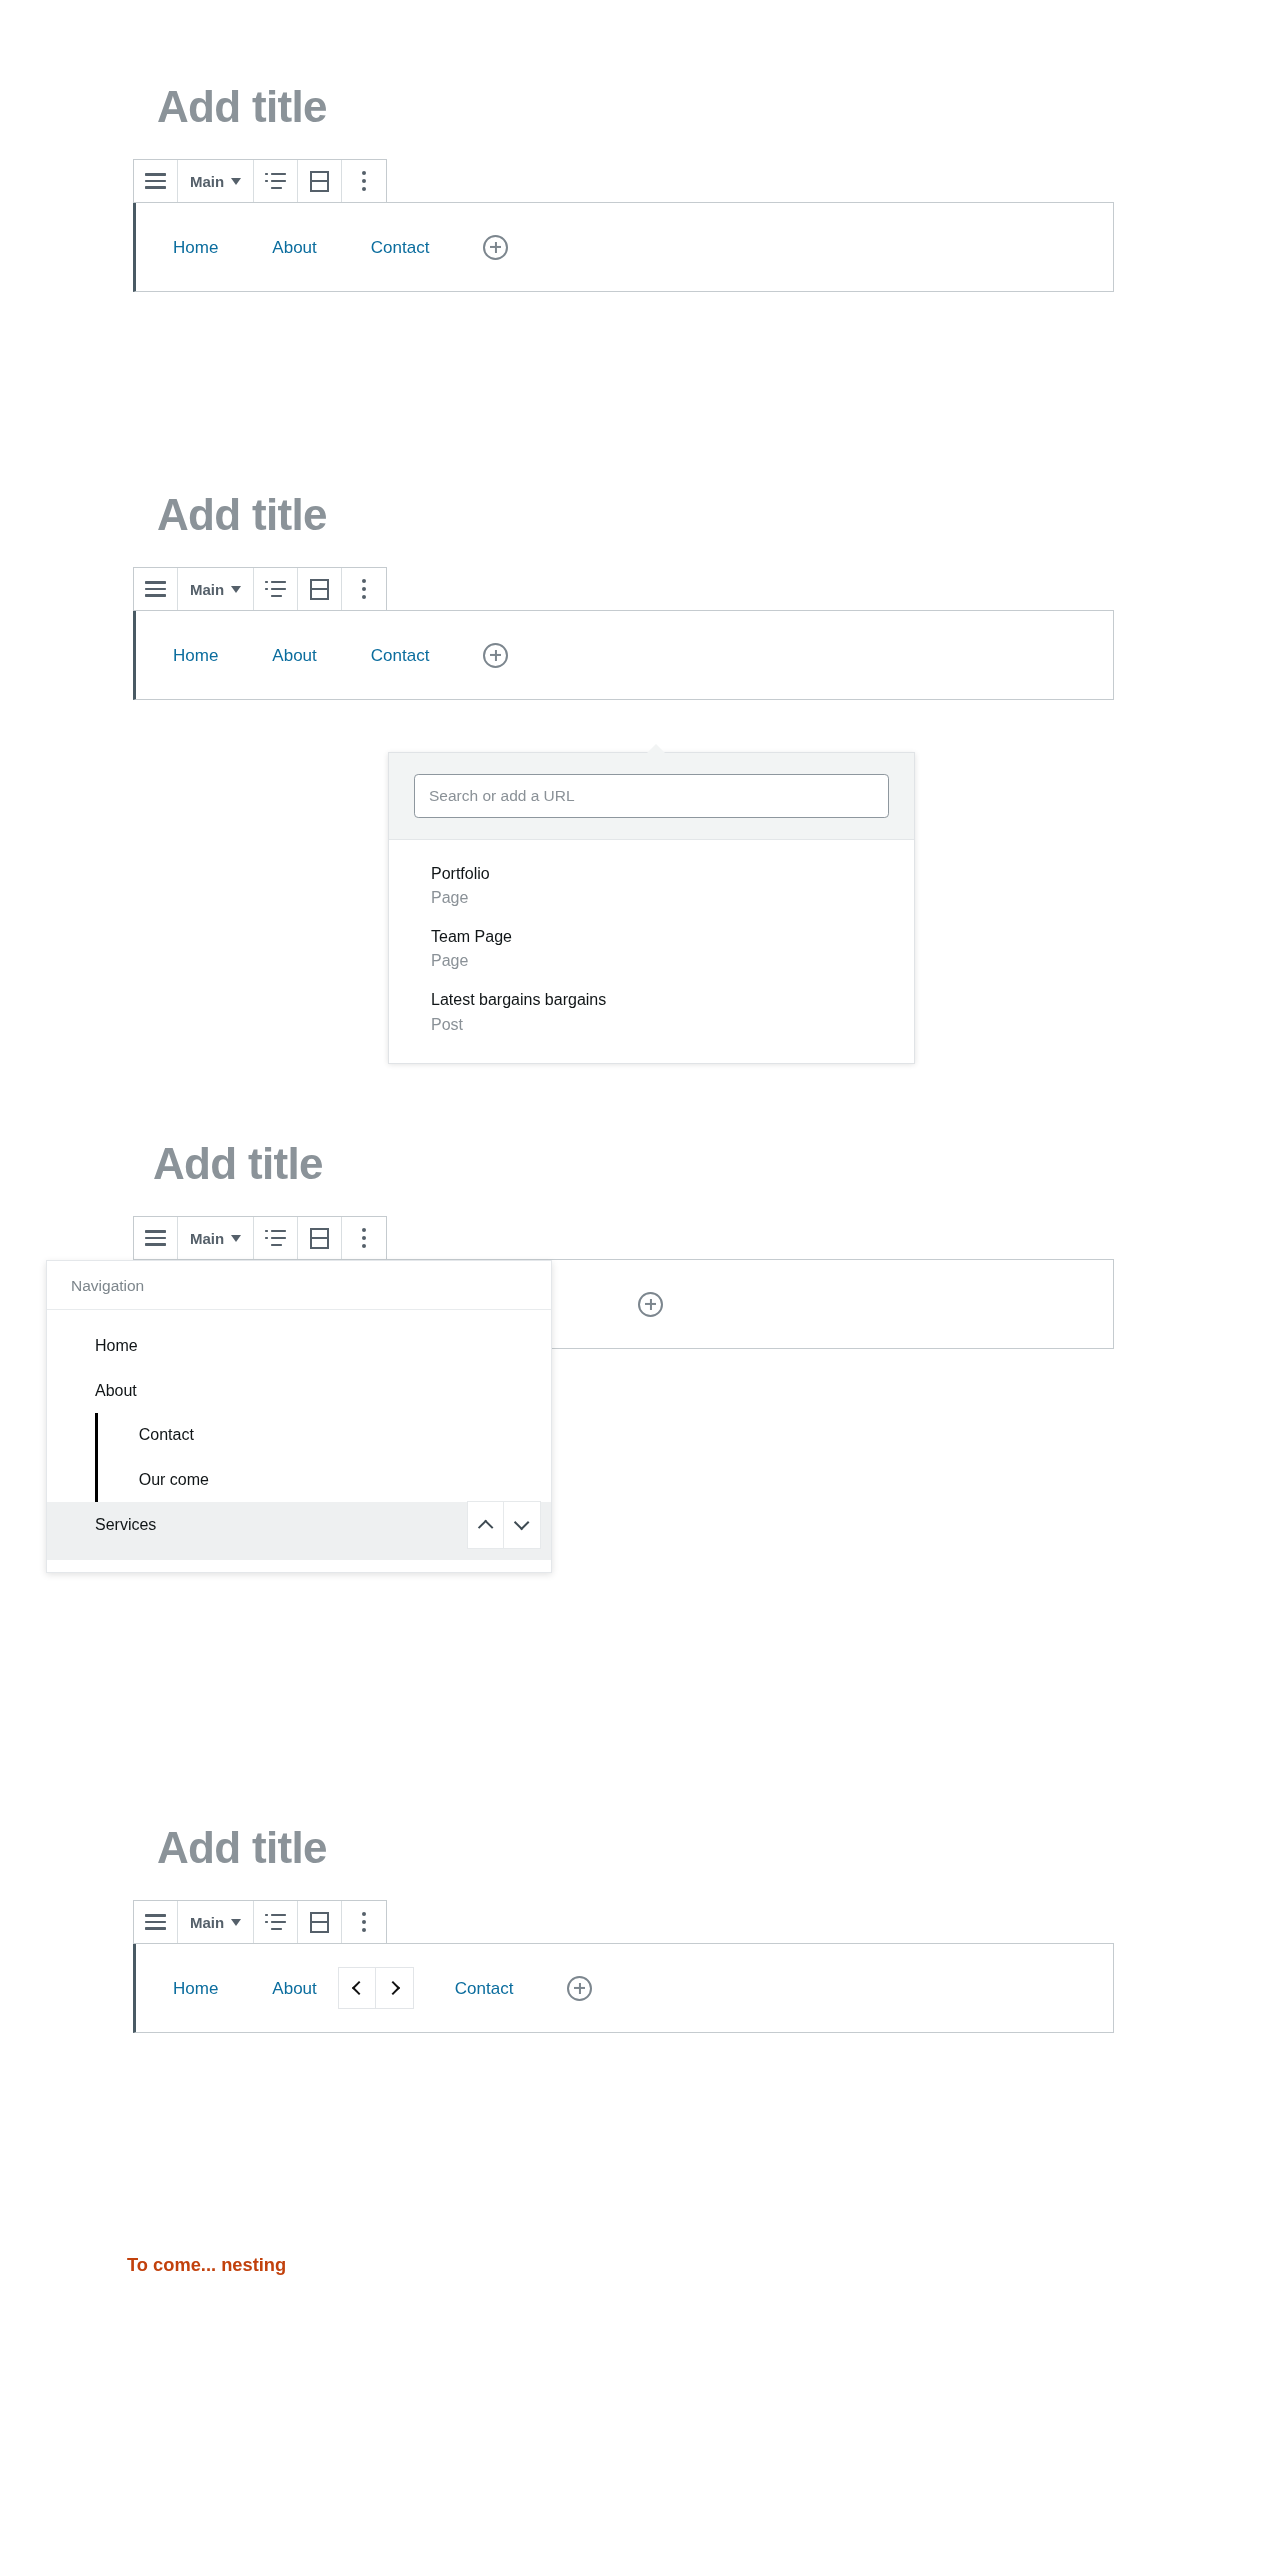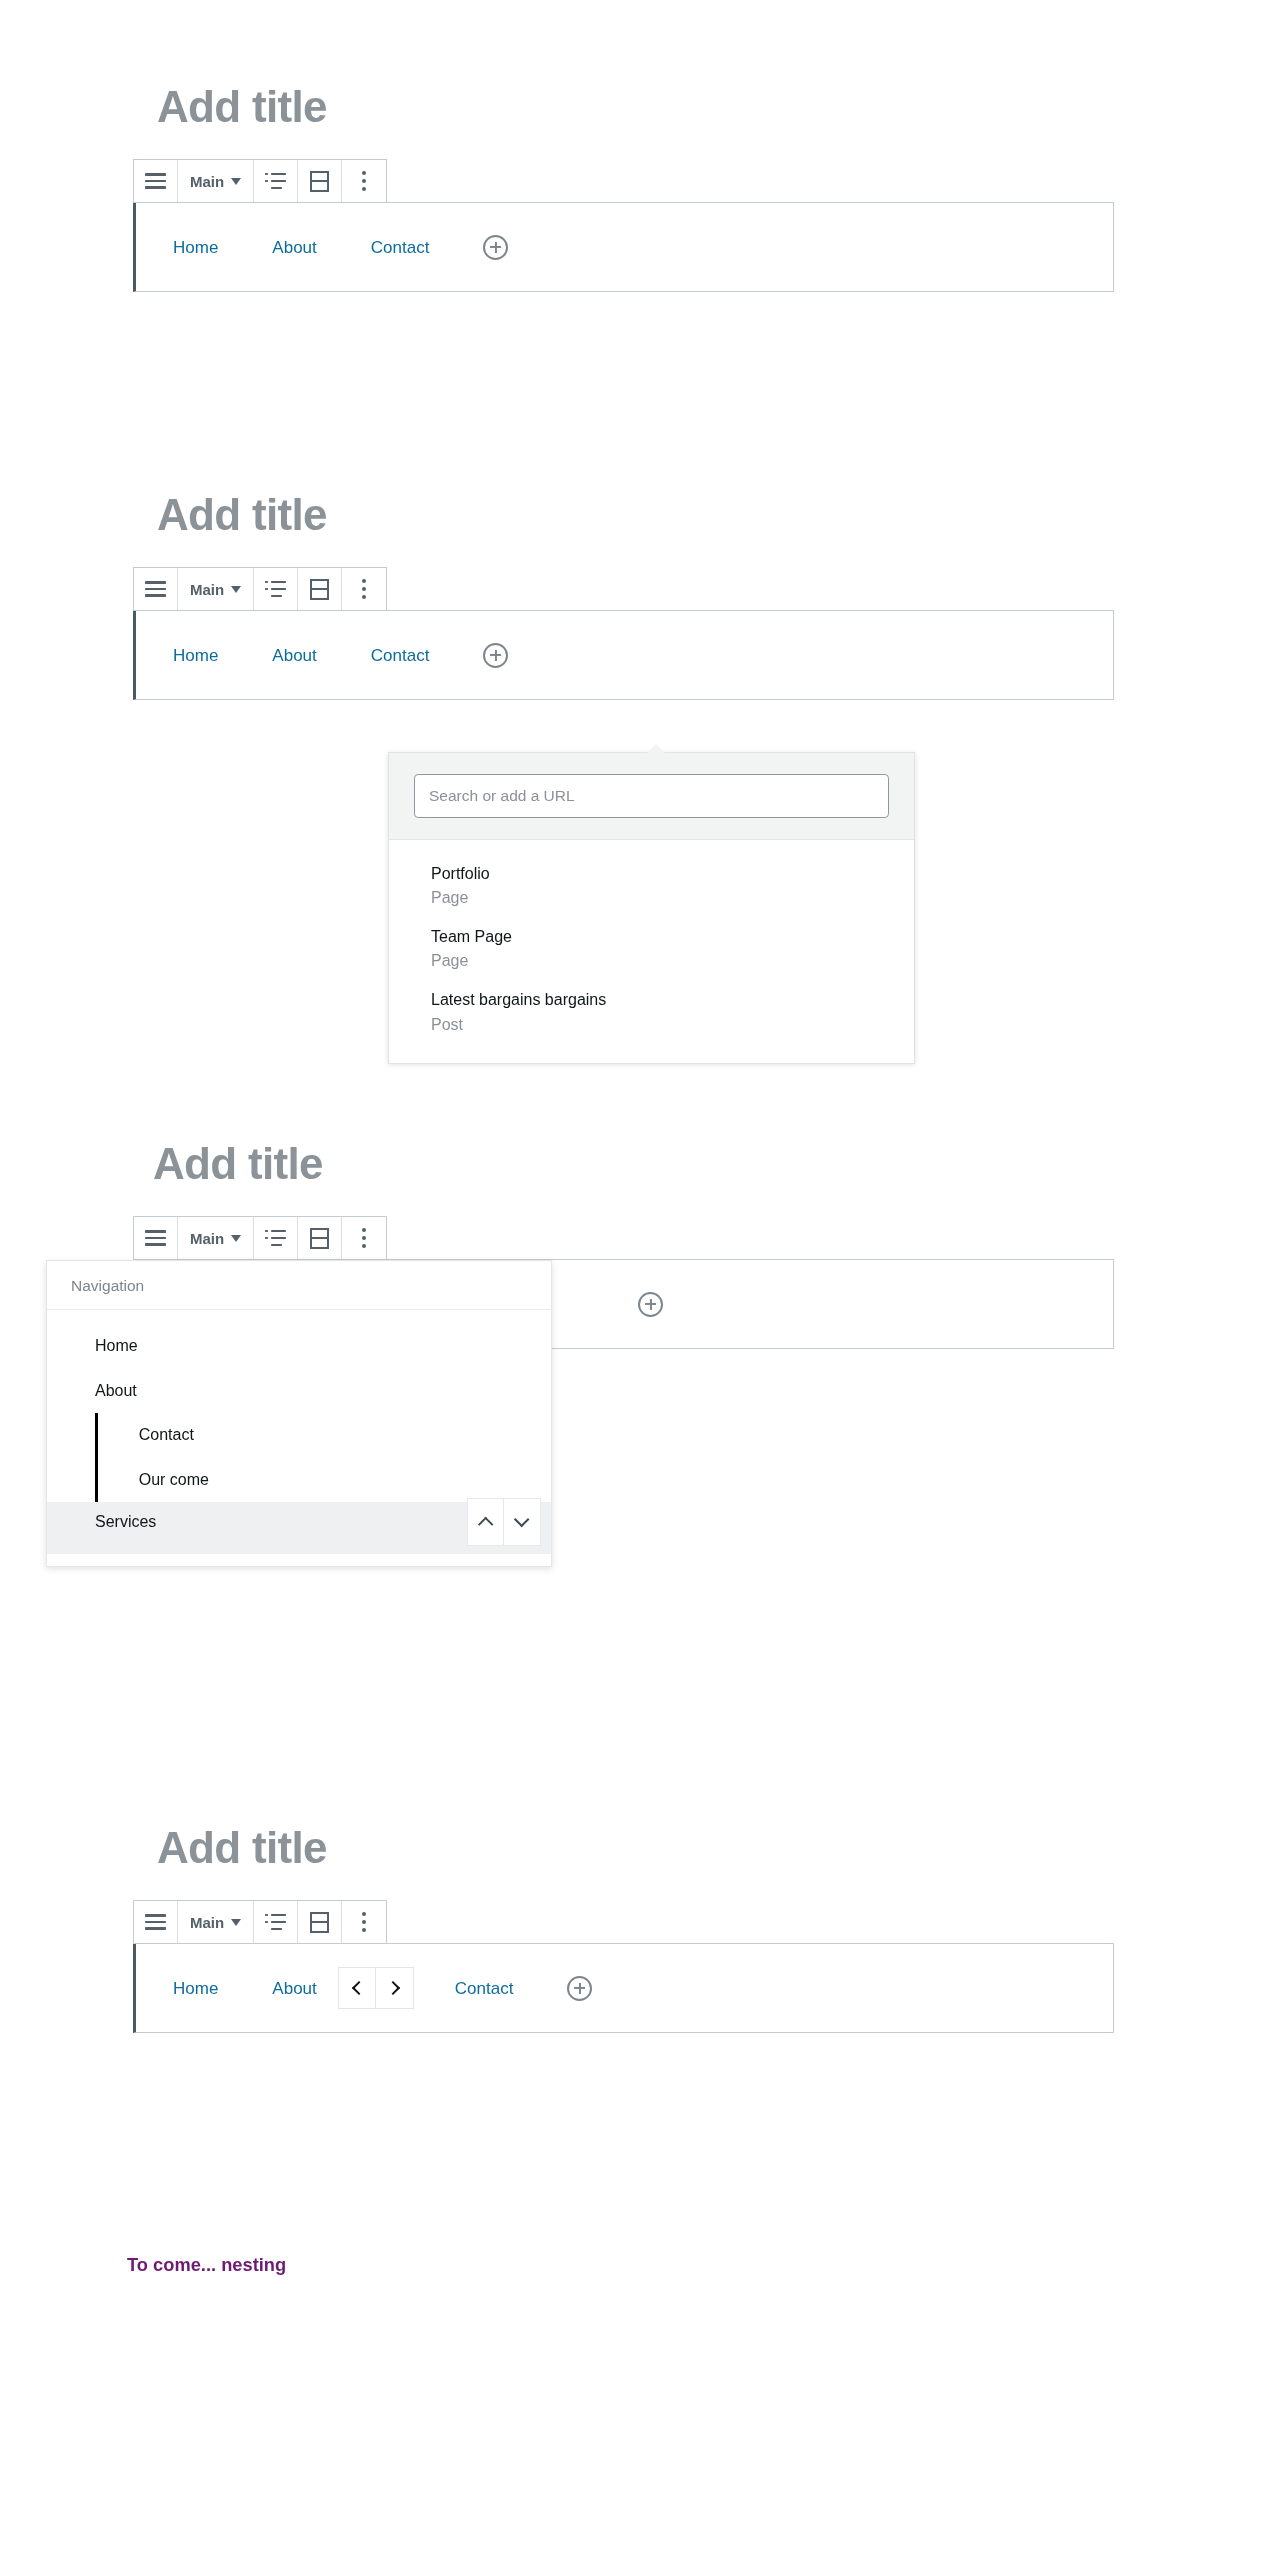--- a/index.html
+++ b/index.html
@@ -214,40 +214,40 @@
     padding-left: 28px;
     border-left: 3.5px solid #000000;
   }
   .lv-children .lv-row { padding-left: 12.7px; }
   .lv-row.selected {
     background: #eef0f1;
     display: flex;
     align-items: center;
     justify-content: space-between;
     padding: 0 0 12px 48px;
-    height: 52px;
+    height: 58px;
   }
   .lv-mover { display: flex; margin-right: 10px; }
   .lv-mover .mv-btn {
     width: 37px; height: 48px;
     background: #ffffff;
     border: 0.7px solid #e6e9eb;
     display: flex; align-items: center; justify-content: center;
     cursor: pointer;
   }
   .lv-mover .mv-btn + .mv-btn { border-left: none; }
   .chev2 { width: 11.3px; height: 11.3px; border-style: solid; border-color: #3e4a52; display: block; }
   .chev2.up   { border-width: 2.8px 0 0 2.8px; transform: rotate(45deg); margin-top: 5px; }
   .chev2.down { border-width: 0 2.8px 2.8px 0; transform: rotate(45deg); margin-bottom: 5px; }
 
   
   .note {
     font-size: 18.3px;
     font-weight: bold;
-    color: #701a75;
+    color: #c2410c;
     line-height: 1;
   }
 </style>
 </head>
 <body>
 
 <div class="section" style="top:85px;">
 
   <div class="add-title" style="margin-left:145px;">Add title</div>
 

